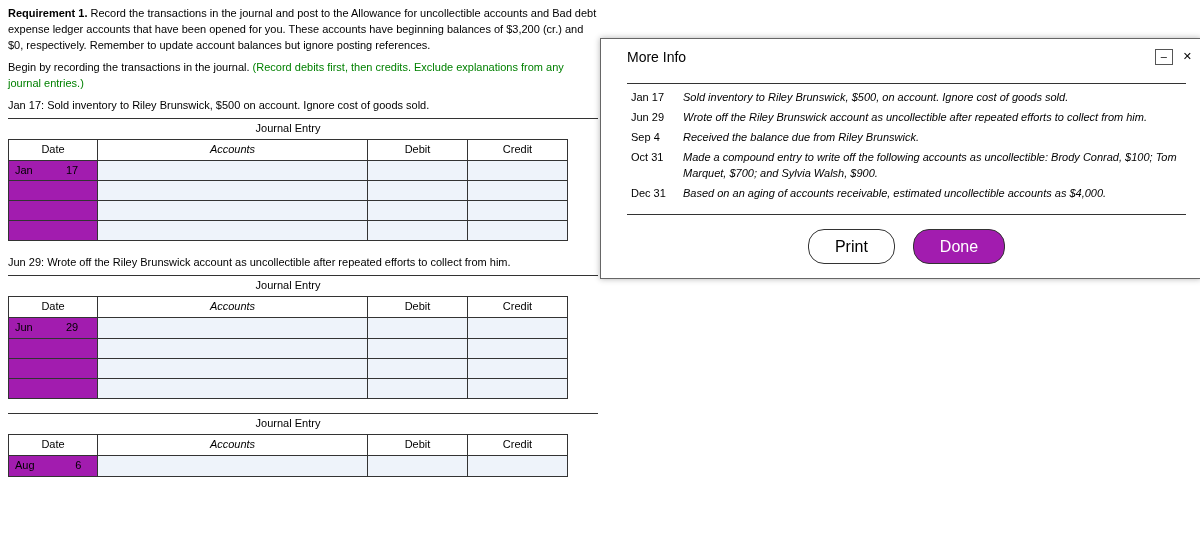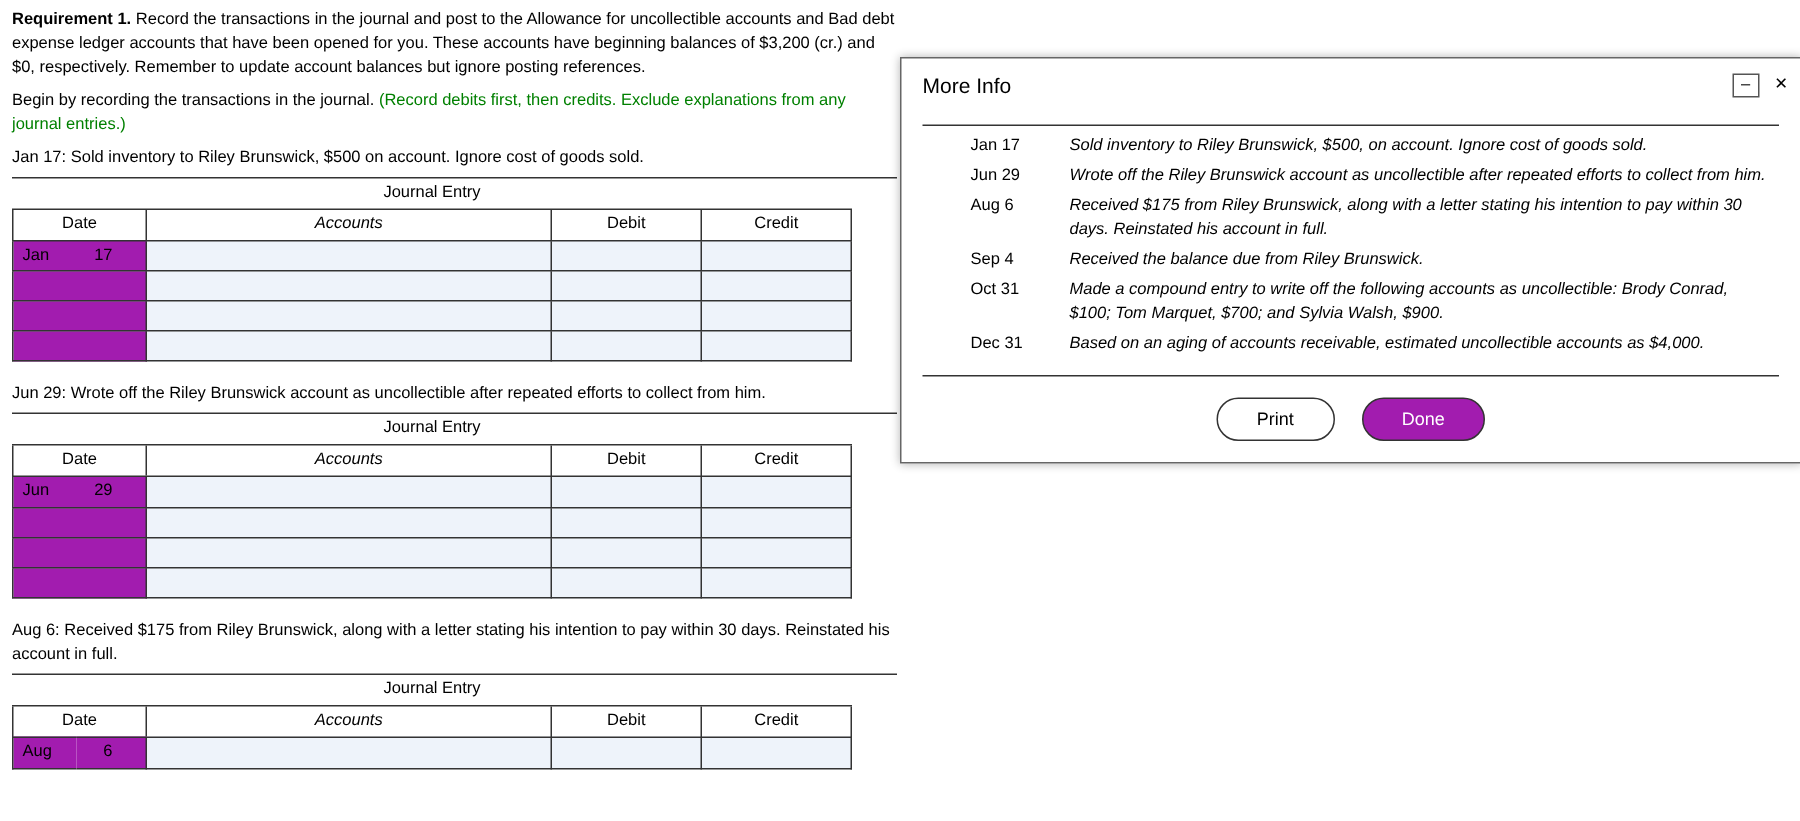--- a/index.html
+++ b/index.html
@@ -21,43 +21,43 @@
 .je-title { text-align:center; border-bottom: 1px solid #333; padding-bottom: 2px; }
 table.journal { border-collapse: collapse; width: 100%; }
 table.journal th, table.journal td { border: 1px solid #333; font-weight: normal; text-align: center; padding: 2px 4px; height: 20px; }
 table.journal th { border-top: none; }
 table.journal .month-col { width: 50px; border-right:none; }
 table.journal .acc-col { width: 270px; font-style: italic; }
 table.journal .amt-col { width: 100px; }
 table.journal td.input { background: #eef3fa; }
 table.journal td.month, table.journal td.day { background:#a21caf; }
 table.journal td.month { border-right:none; text-align:left; padding-left:6px;}
-table.journal td.day { border-left:none; text-align:right; padding-right:22px;}
+table.journal td.day { border-left:none; text-align:left; padding-right:2px;}
 .hr { border-top: 1px solid #333; margin-top:2px; }
 
 .modal {
   position: absolute;
   left: 600px;
   top: 38px;
   width: 601px;
   background: #fff;
   border: 1px solid #666;
   box-shadow: 0 0 6px rgba(0,0,0,.3);
-  padding: 8px 0 14px 0;
+  padding: 8px 0 14px 12px;
 }
 .modal-header { display:flex; justify-content: space-between; align-items:center; padding: 0 8px 8px 14px;}
 .modal-title { font-size: 14px; }
 .modal-controls { display:flex; gap:10px; align-items:center; }
 .win-btn { width:18px; height:16px; border:1px solid #555; display:flex; align-items:center; justify-content:center; font-size:11px; background:#fff; }
 .info-box { margin: 8px 14px; border-top:1px solid #333; border-bottom:1px solid #333; padding: 6px 4px 8px 4px; }
-.info-row { display:flex; gap:18px; margin-bottom:4px;margin-left:28px; }
+.info-row { display:flex; gap:4px; margin-bottom:4px; }
 .info-date { width: 48px; flex-shrink:0; }
 .info-desc { flex:1;font-style:italic; }
 .modal-buttons { display:flex; justify-content:center; gap:18px; margin-top:14px; }
-.pill-btn { border:1px solid #333; border-radius: 16px; padding: 5px 26px; font-size:12px; background:#fff; }
+.pill-btn { border:1px solid #333; border-radius: 16px; padding: 5px 26px; font-size:16px; background:#fff; }
 .pill-btn.dark { background:#a21caf; color:#fff; border-color:#333; }
 .left-col { width: 590px; }
 </style>
 </head>
 <body>
 
 <div class="left-col">
   <div>
     <span class="req-title">Requirement 1.</span>
     <span class="req-text">Record the transactions in the journal and post to the Allowance for uncollectible accounts and Bad debt expense ledger accounts that have been opened for you. These accounts have beginning balances of $3,200 (cr.) and $0, respectively. Remember to update account balances but ignore posting references.</span>
@@ -149,21 +149,20 @@
             <td class="month"></td>
             <td class="day"></td>
             <td class="input"></td>
             <td class="input"></td>
             <td class="input"></td>
           </tr>
     </tbody>
       </table>
   </div>
 
-  <div class="subhead">Aug 6: Received $175 from Riley Brunswick, along with a letter stating his intention to pay within 30 days. Reinstated his account in full.</div>
   <div class="hr"></div>
   <div class="journal-wrap">
     <div class="je-title">Journal Entry</div>
     <table class="journal">
       <tbody>
           <tr>
         <th class="month-col" colspan="2">Date</th>
         <th class="acc-col">Accounts</th>
         <th class="amt-col">Debit</th>
         <th class="amt-col">Credit</th>
@@ -193,24 +192,20 @@
   <div class="info-box">
     <div class="info-row">
         <div class="info-date">Jan 17</div>
         <div class="info-desc">Sold inventory to Riley Brunswick, $500, on account. Ignore cost of goods sold.</div>
       </div>
     <div class="info-row">
         <div class="info-date">Jun 29</div>
         <div class="info-desc">Wrote off the Riley Brunswick account as uncollectible after repeated efforts to collect from him.</div>
       </div>
     <div class="info-row">
-        <div class="info-date">Aug 6</div>
-        <div class="info-desc">Received $175 from Riley Brunswick, along with a letter stating his intention to pay within 30 days. Reinstated his account in full.</div>
-      </div>
-    <div class="info-row">
         <div class="info-date">Sep 4</div>
         <div class="info-desc">Received the balance due from Riley Brunswick.</div>
       </div>
     <div class="info-row">
         <div class="info-date">Oct 31</div>
         <div class="info-desc">Made a compound entry to write off the following accounts as uncollectible: Brody Conrad, $100; Tom Marquet, $700; and Sylvia Walsh, $900.</div>
       </div>
     <div class="info-row">
         <div class="info-date">Dec 31</div>
         <div class="info-desc">Based on an aging of accounts receivable, estimated uncollectible accounts as $4,000.</div>

